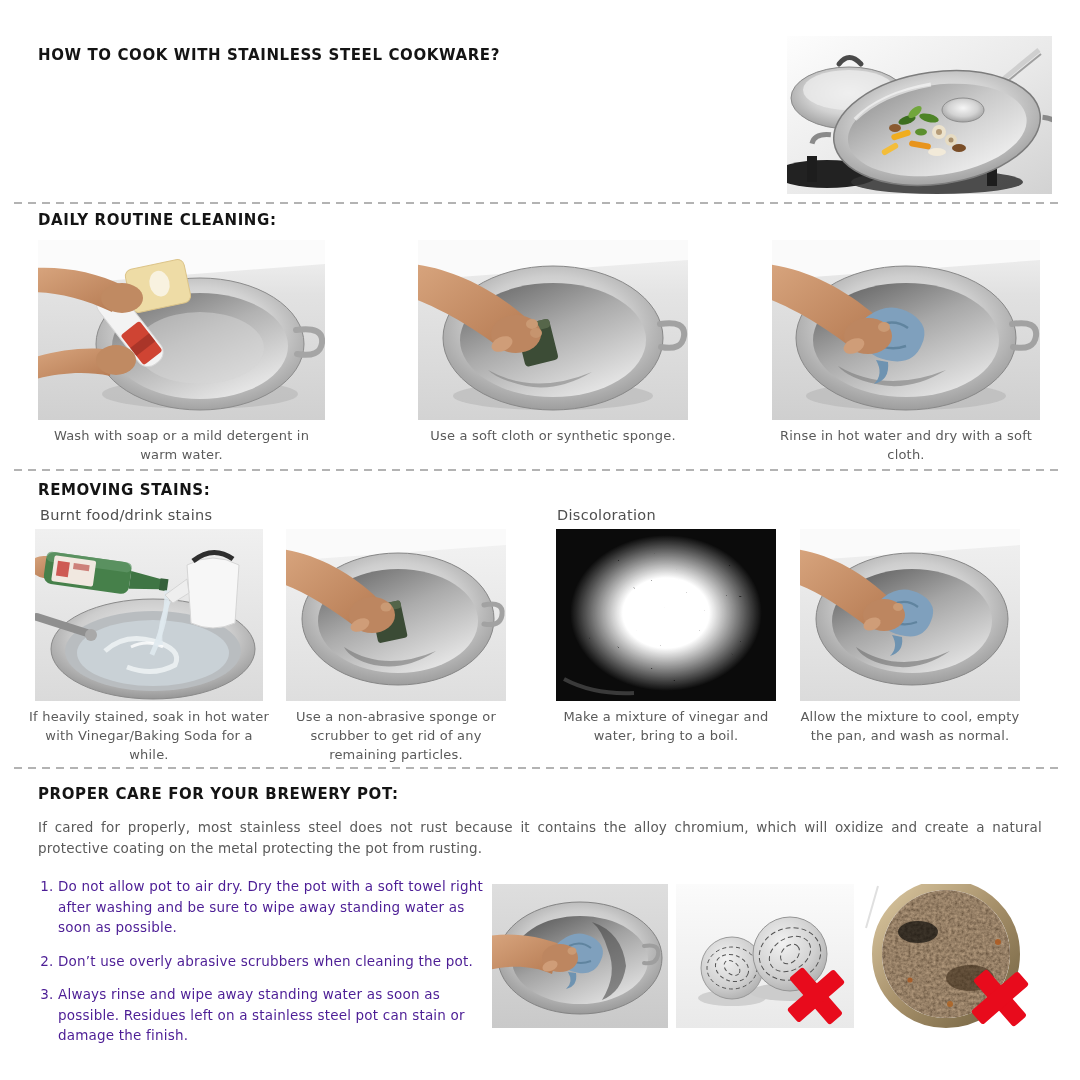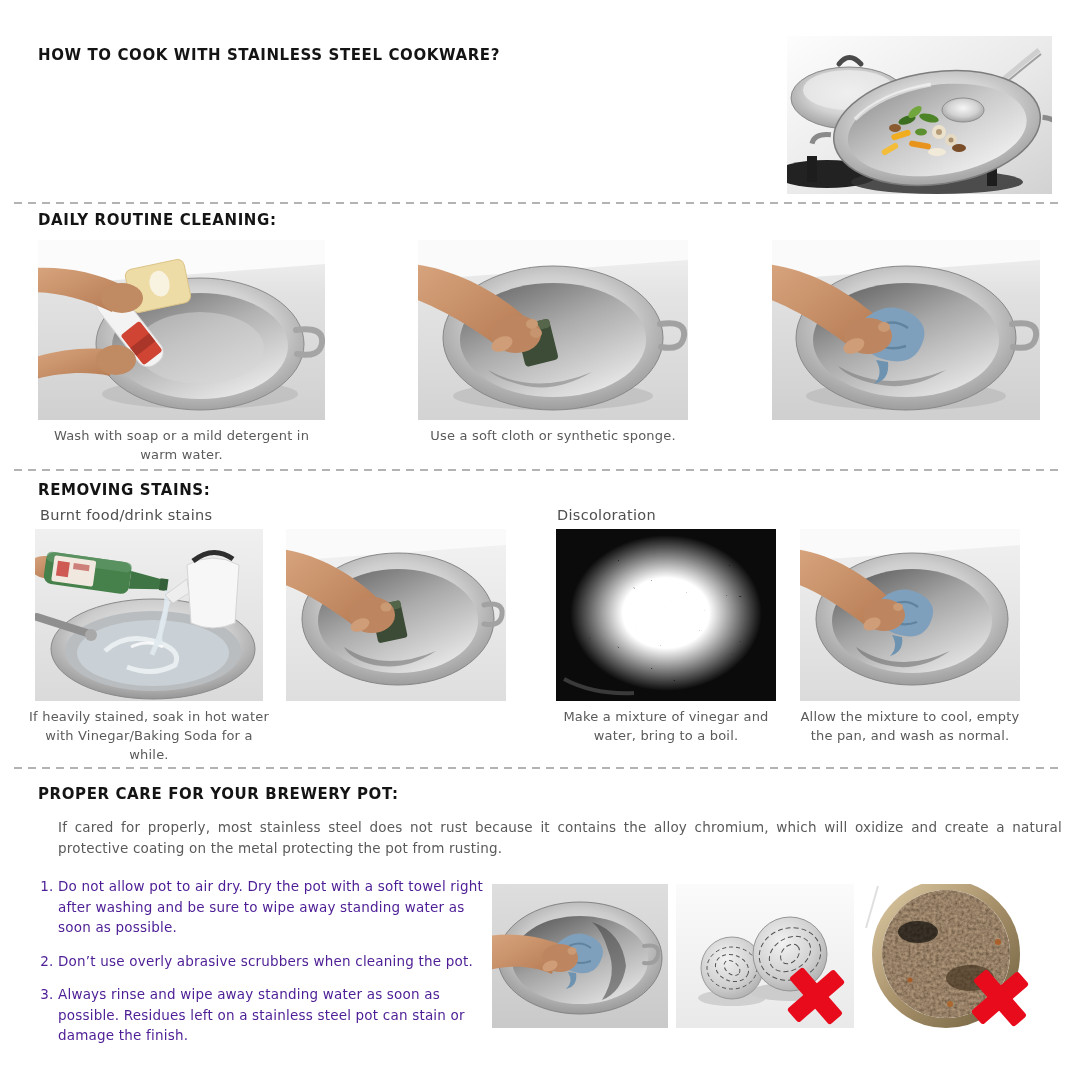--- a/index.html
+++ b/index.html
@@ -217,20 +217,21 @@
       <path d="M104,120 q8,14 -2,24 q16,-4 14,-22 Z" fill="#6e93b1"></path>
       <path d="M106,86 q16,-8 30,2 M102,102 q14,10 32,4" stroke="#60849f" stroke-width="2.5" fill="none"></path>
       <ellipse cx="96" cy="96" rx="24" ry="18" fill="#bd8660"></ellipse>
       <ellipse cx="112" cy="87" rx="6" ry="5" fill="#ca9a74"></ellipse>
       <ellipse cx="82" cy="106" rx="11" ry="7" transform="rotate(-24 82 106)" fill="#cf9d78"></ellipse>
     </svg>
   </div>
 
   <div class="abs cap" style="left:38px;top:427px;width:287px;">Wash with soap or a mild detergent in warm water.</div>
   <div class="abs cap" style="left:418px;top:427px;width:270px;">Use a soft cloth or synthetic sponge.</div>
+  <div class="abs cap" style="left:772px;top:427px;width:268px;">Rinse in hot water and dry with a soft cloth.</div>
 
   <div class="abs divider" style="left:14px;right:16px;top:469px;"></div>
 
   <div class="abs h1" style="left:38px;top:481px;">REMOVING STAINS:</div>
   <div class="abs sub" style="left:40px;top:507px;text-align:right;">Burnt food/drink stains</div>
   <div class="abs sub" style="left:557px;top:507px;">Discoloration</div>
 
   <div class="abs fig" style="left:35px;top:529px;width:228px;height:172px;">
     <svg viewBox="0 0 228 172" preserveAspectRatio="none">
       <defs>
@@ -381,27 +382,28 @@
       <path d="M84,68 q18,-14 38,-2 q16,10 9,26 q-7,18 -26,15 q-21,-3 -27,-18 q-5,-13 6,-21 Z" fill="#7fa0bd"></path>
       <path d="M92,106 q7,12 -2,21 q14,-4 12,-19 Z" fill="#6e93b1"></path>
       <path d="M92,76 q14,-7 26,2 M89,90 q12,9 28,3" stroke="#60849f" stroke-width="2.2" fill="none"></path>
       <ellipse cx="84" cy="86" rx="21" ry="16" fill="#bd8660"></ellipse>
       <ellipse cx="98" cy="78" rx="5" ry="4" fill="#ca9a74"></ellipse>
       <ellipse cx="72" cy="95" rx="9" ry="6" transform="rotate(-24 72 95)" fill="#cf9d78"></ellipse>
     </svg>
   </div>
 
   <div class="abs cap" style="left:25px;top:708px;width:248px;">If heavily stained, soak in hot water with Vinegar/Baking Soda for a while.</div>
+  <div class="abs cap" style="left:276px;top:708px;width:240px;">Use a non-abrasive sponge or scrubber to get rid of any remaining particles.</div>
   <div class="abs cap" style="left:546px;top:708px;width:240px;">Make a mixture of vinegar and water, bring to a boil.</div>
   <div class="abs cap" style="left:795px;top:708px;width:230px;">Allow the mixture to cool, empty the pan, and wash as normal.</div>
 
   <div class="abs divider" style="left:14px;right:16px;top:767px;"></div>
 
   <div class="abs h1" style="left:38px;top:785px;">PROPER CARE FOR YOUR BREWERY POT:</div>
-  <div class="abs body-txt justify" style="left:38px;top:817px;width:1004px;margin-left:20px;">If cared for properly, most stainless steel does not rust because it contains the alloy chromium, which will oxidize and create a natural protective coating on the metal protecting the pot from rusting.</div>
+  <div class="abs body-txt justify" style="left:38px;top:817px;width:1004px;">If cared for properly, most stainless steel does not rust because it contains the alloy chromium, which will oxidize and create a natural protective coating on the metal protecting the pot from rusting.</div>
 
   <div class="abs" style="left:38px;top:876px;width:458px;">
     <ol class="care">
       <li>Do not allow pot to air dry. Dry the pot with a soft towel right after washing and be sure to wipe away standing water as soon as possible.</li>
       <li>Don’t use overly abrasive scrubbers when cleaning the pot.</li>
       <li>Always rinse and wipe away standing water as soon as possible. Residues left on a stainless steel pot can stain or damage the finish.</li>
     </ol>
   </div>
 
   <div class="abs fig" style="left:492px;top:884px;width:176px;height:144px;">

